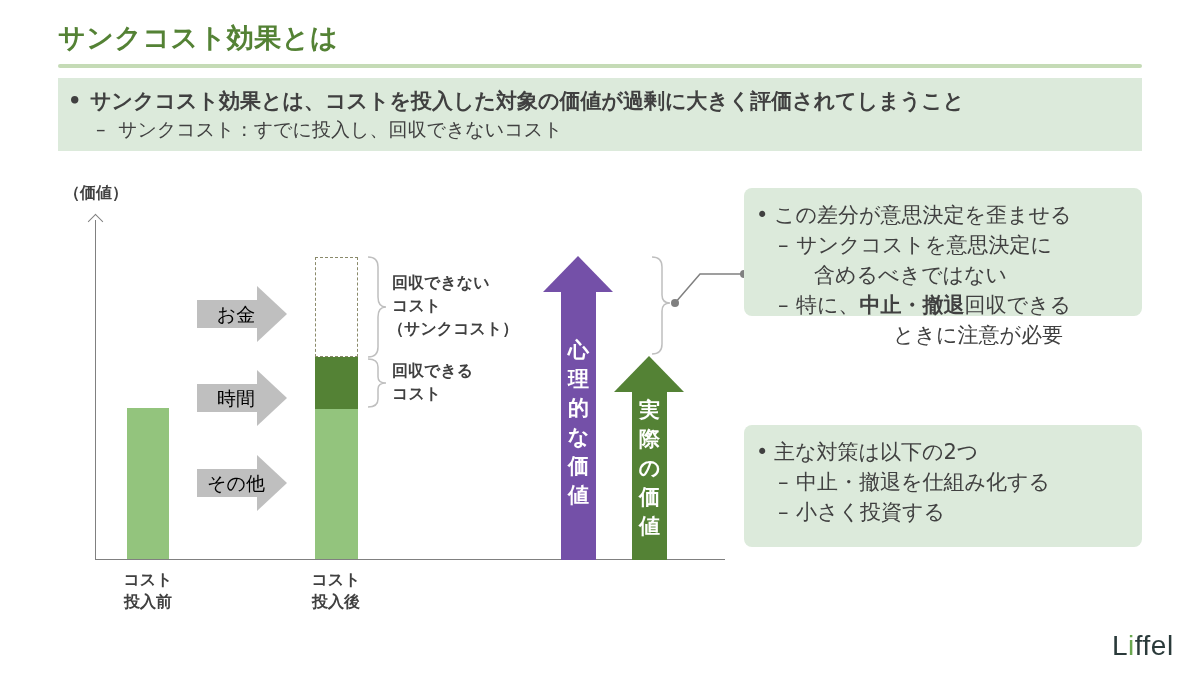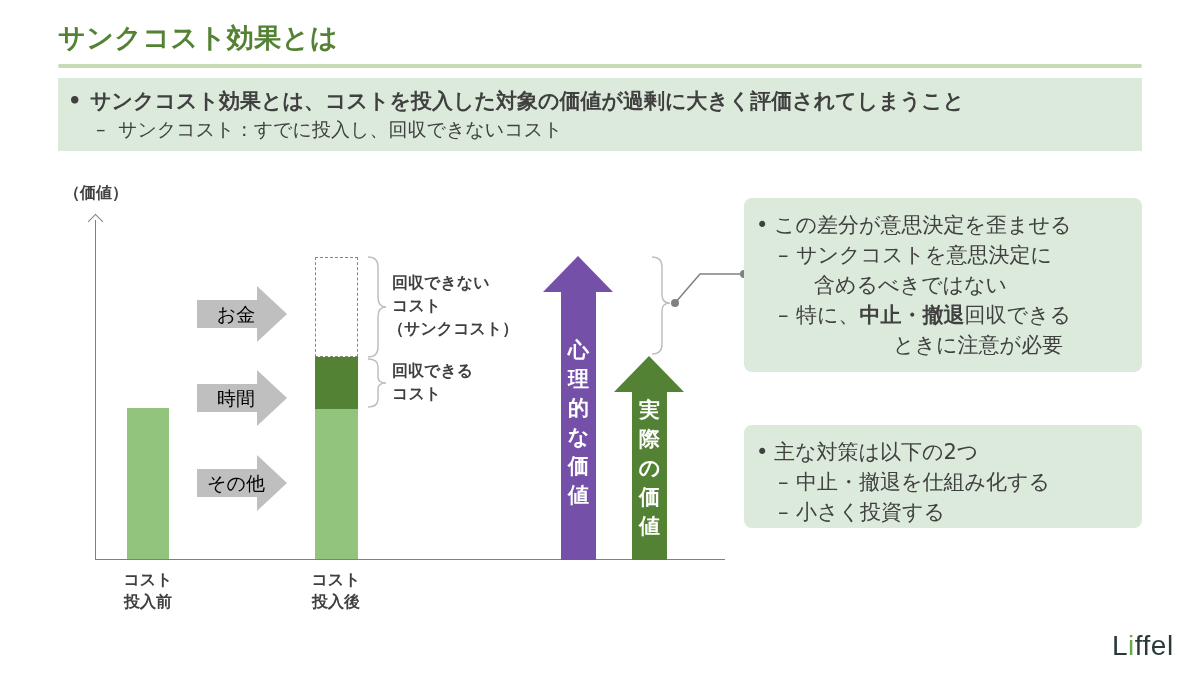--- a/index.html
+++ b/index.html
@@ -140,27 +140,27 @@
   <div class="shaft" style="left:18px; top:35px; width:35px; height:169px; background:#548235;"></div>
   <div class="vtext" style="left:18px; top:40px; width:35px;">
     <div>実</div>
     <div>際</div>
     <div>の</div>
     <div>価</div>
     <div>値</div>
   </div>
 </div>
 
-<div class="callout" style="left:744px; top:198px; width:398px; height:174px; padding:12px 0 0 12px;">
+<div class="callout" style="left:744px; top:188px; width:398px; height:128px; padding:12px 0 0 12px;">
   <div class="row"><span style="display:inline-block; width:18px;">•</span><span>この差分が意思決定を歪ませる</span></div>
   <div class="row sub"><span style="display:inline-block; width:18px;">–</span><span>サンクコストを意思決定に</span></div>
   <div class="row" style="padding-left:58px;">含めるべきではない</div>
   <div class="row sub"><span style="display:inline-block; width:18px;">–</span><span>特に、</span><b>中止・撤退</b><span>回収できる</span></div>
   <div class="row" style="padding-left:58px;text-align:center;">ときに注意が必要</div>
 </div>
 
-<div class="callout" style="left:744px; top:425px; width:398px; height:103px; padding:12px 0 0 12px;">
+<div class="callout" style="left:744px; top:425px; width:398px; height:122px; padding:12px 0 0 12px;">
   <div class="row"><span style="display:inline-block; width:18px;">•</span><span>主な対策は以下の2つ</span></div>
   <div class="row sub"><span style="display:inline-block; width:18px;">–</span><span>中止・撤退を仕組み化する</span></div>
   <div class="row sub"><span style="display:inline-block; width:18px;">–</span><span>小さく投資する</span></div>
 </div>
 
 <div class="logo"><span>L</span><span class="leaf">i</span><span>ffel</span></div>
 
 </body></html>

